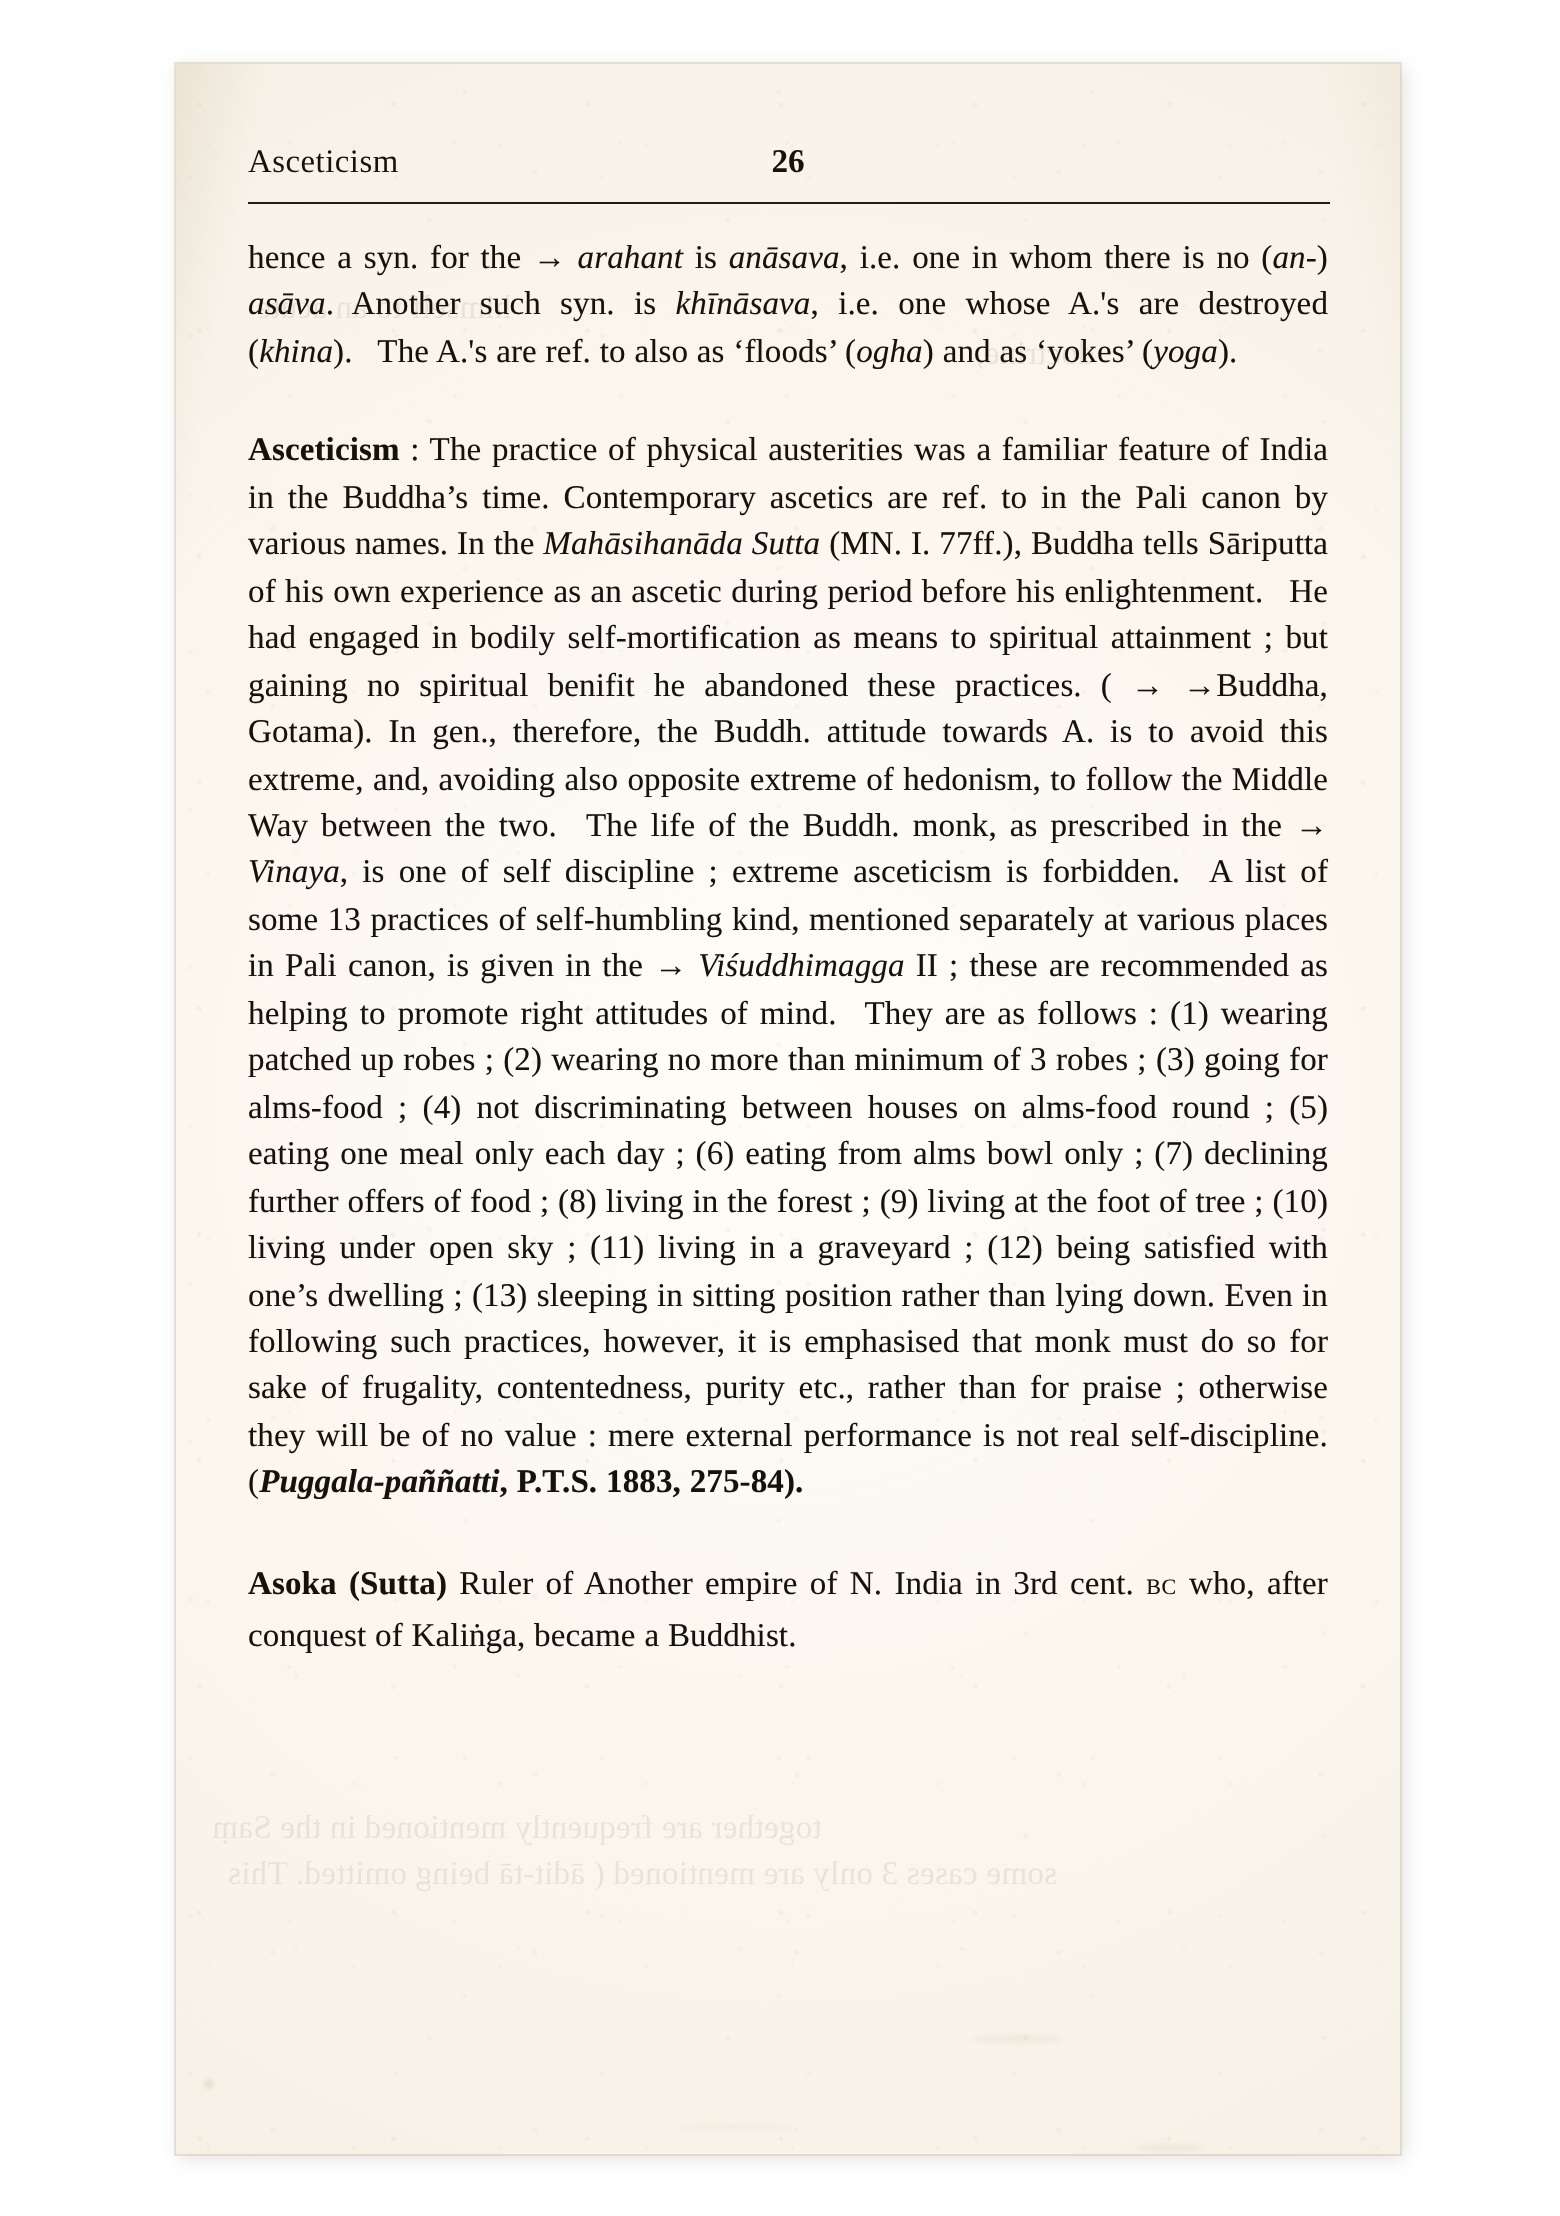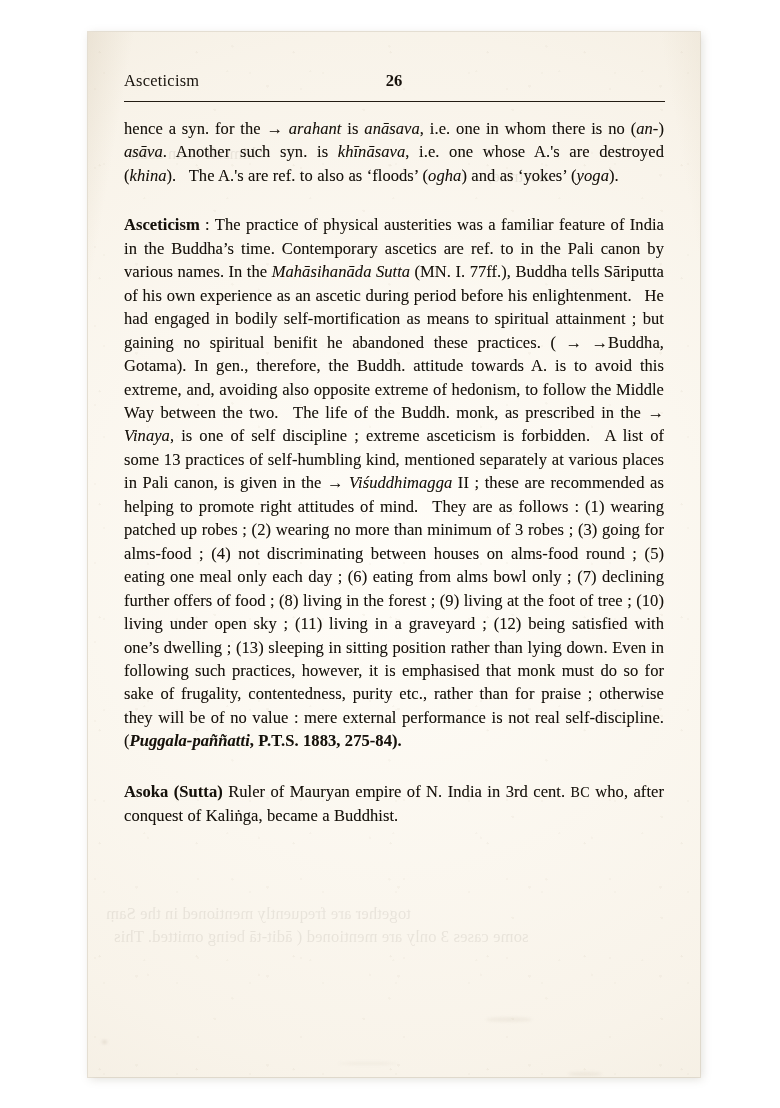--- a/index.html
+++ b/index.html
@@ -135,21 +135,21 @@
     font-family: Liberation Serif, serif;
   }
 
   .gap-lg { height: 26px; }
   .gap-entry { height: 27px; }
 
   .it { font-style: italic; }
   .bd { font-weight: bold; }
   .arrow { font-style: normal; letter-spacing: 0; }
   .smallcaps {
-    font-size: 14px;
+    font-size: 11px;
     letter-spacing: .3px;
     margin-top: 48px;
   }
 
   
   .para { text-shadow: 0 0 .35px rgba(30,22,12,.32); }
 
   
   .smudge {
     position: absolute;
@@ -179,21 +179,21 @@
       <span class="rh-title">Asceticism</span>
       <span class="rh-folio">26</span>
     </div>
     <div id="head-rule"></div>
 
     <div id="text-column">
       <p class="para"><span>hence a syn. for the </span><span class="arrow">→ </span><span class="it">arahant</span><span> is </span><span class="it">anāsava</span><span>, i.e. one in whom there is no (</span><span class="it">an-</span><span>) </span><span class="it">asāva</span><span>. Another such syn. is </span><span class="it">khīnāsava</span><span>, i.e. one whose A.'s are destroyed (</span><span class="it">khina</span><span>).  The A.'s are ref. to also as ‘floods’ (</span><span class="it">ogha</span><span>) and as ‘yokes’ (</span><span class="it">yoga</span><span>).</span></p>
       <div class="gap-lg"></div>
       <p class="para"><span class="bd">Asceticism</span><span> : The practice of physical austerities was a familiar feature of India in the Buddha’s time. Contemporary ascetics are ref. to in the Pali canon by various names. In the </span><span class="it">Mahāsihanāda Sutta</span><span> (MN. I. 77ff.), Buddha tells Sāriputta of his own experience as an ascetic during period before his enlightenment.  He had engaged in bodily self-mortification as means to spiritual attainment ; but gaining no spiritual benifit he abandoned these practices. ( </span><span class="arrow">→ →</span><span>Buddha, Gotama). In gen., therefore, the Buddh. attitude towards A. is to avoid this extreme, and, avoiding also opposite extreme of hedonism, to follow the Middle Way between the two.  The life of the Buddh. monk, as prescribed in the </span><span class="arrow">→ </span><span class="it">Vinaya</span><span>, is one of self discipline ; extreme asceticism is forbidden.  A list of some 13 practices of self-humbling kind, mentioned separately at various places in Pali canon, is given in the </span><span class="arrow">→ </span><span class="it">Viśuddhimagga</span><span> II ; these are recommended as helping to promote right attitudes of mind.  They are as follows : (1) wearing patched up robes ; (2) wearing no more than minimum of 3 robes ; (3) going for alms-food ; (4) not discriminating between houses on alms-food round ; (5) eating one meal only each day ; (6) eating from alms bowl only ; (7) declining further offers of food ; (8) living in the forest ; (9) living at the foot of tree ; (10) living under open sky ; (11) living in a graveyard ; (12) being satisfied with one’s dwelling ; (13) sleeping in sitting position rather than lying down. Even in following such practices, however, it is emphasised that monk must do so for sake of frugality, contentedness, purity etc., rather than for praise ; otherwise they will be of no value : mere external performance is not real self-discipline. (</span><span class="bd it">Puggala-paññatti</span><span class="bd">, P.T.S. 1883, 275-84).</span></p>
       <div class="gap-entry"></div>
-      <p class="para"><span class="bd">Asoka (Sutta)</span><span> Ruler of Mauryan empire of N. India in 3rd cent. </span><span class="smallcaps">BC</span><span> who, after conquest of Kaliṅga, became a Buddhist.</span></p>
+      <p class="para"><span class="bd">Asoka (Sutta)</span><span> Ruler of Another empire of N. India in 3rd cent. </span><span class="smallcaps">BC</span><span> who, after conquest of Kaliṅga, became a Buddhist.</span></p>
     </div>
 
     <div class="smudge" style="left:14px; top:1008px; width:5px; height:4px;"></div>
     <div class="smudge" style="left:480px; top:1040px; width:34px; height:4px; opacity:.5;"></div>
     <div class="smudge" style="left:398px; top:985px; width:46px; height:5px; opacity:.45;"></div>
     <div class="smudge" style="left:250px; top:1030px; width:60px; height:3px; opacity:.35;"></div>
   </div>
 
 </div>
 

